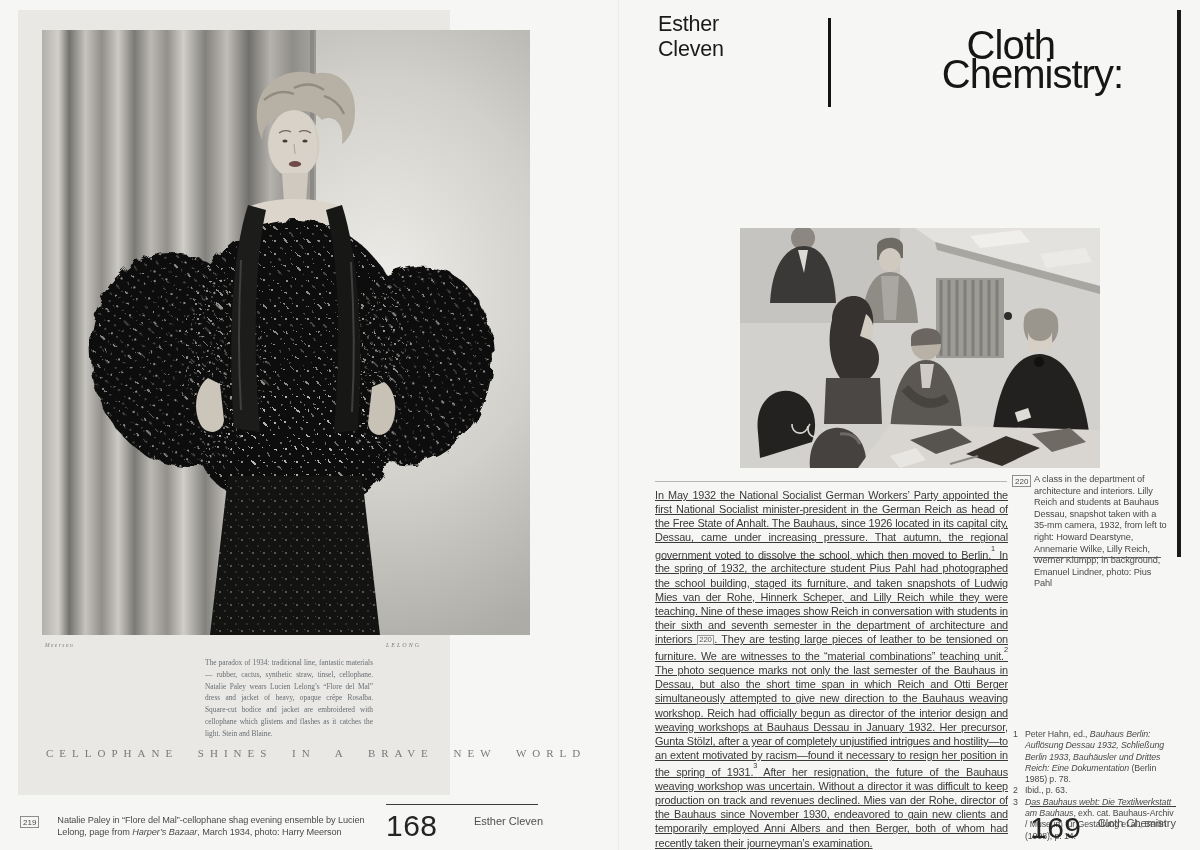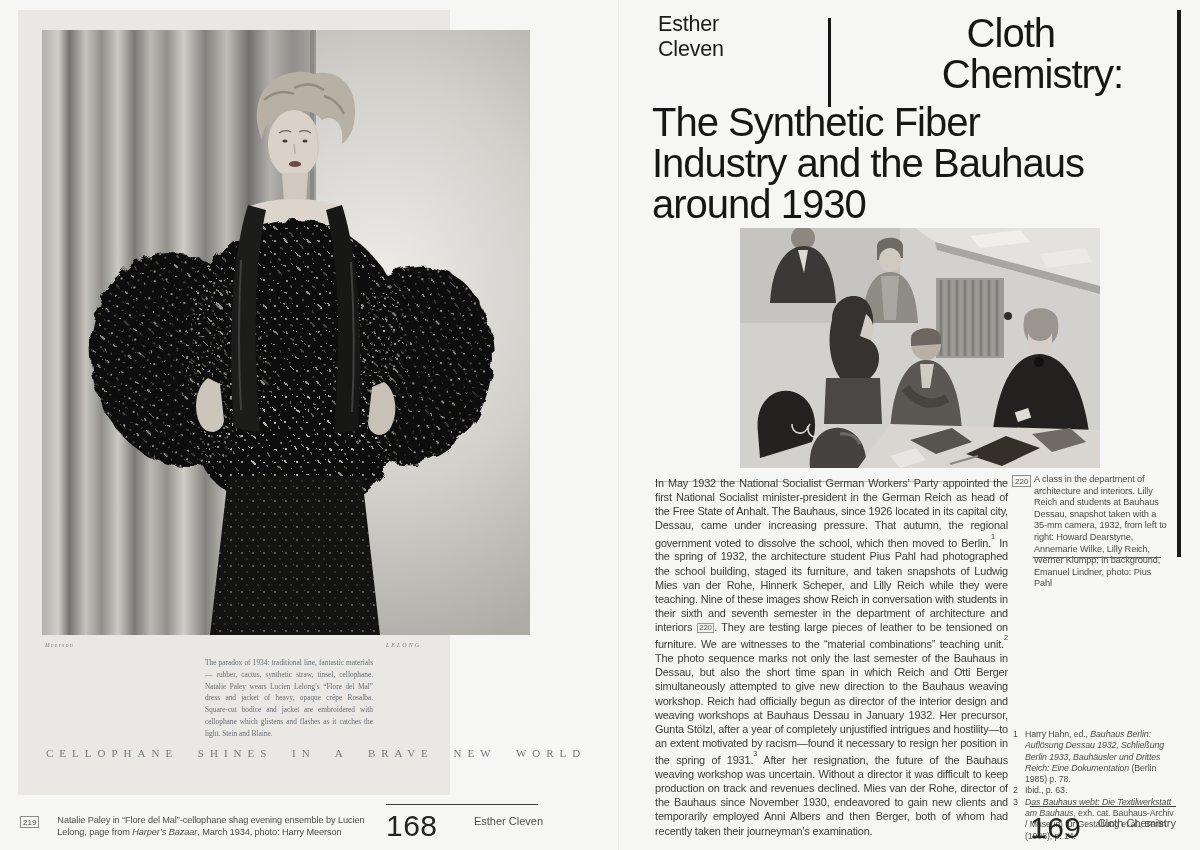--- a/index.html
+++ b/index.html
@@ -38,29 +38,29 @@
   .pagenum-l{left:386px;top:811px;text-align:center;}
   .pagenum-r{left:1030px;top:813px;}
   .running{font-size:11px;color:#4f4f4d;text-align:right;}
   .running-l{left:386px;top:815px;width:157px;}
   .running-r{left:1030px;top:817px;width:146px;}
 
   
   .author{left:658px;top:12px;font-size:21.5px;line-height:25px;color:#1a1a1a;letter-spacing:-0.2px;}
   .title-divider{left:828px;top:18px;width:3px;height:89px;background:#141414;}
   .title-big{font-size:40px;line-height:41px;color:#161616;letter-spacing:-1px;white-space:nowrap;}
-  .t-cloth{right:145px;top:13px;}
+  .t-cloth{right:145px;top:25px;}
   .t-chem{right:77px;top:54px;}
   .title-main{left:652px;top:102px;width:520px;font-size:40px;line-height:41px;color:#161616;letter-spacing:-1px;}
 
   .photo2{left:740px;top:228px;width:360px;height:240px;}
   .photo2 svg{display:block;width:100%;height:100%;}
 
   .body-rule{left:655px;top:481px;width:352px;height:1px;background:#b9b8b4;}
-  .bodytext{left:655px;top:476px;width:353px;font-size:10.9px;line-height:14.15px;text-align:justify;color:#3a3a3a;letter-spacing:-0.15px;hyphens:auto;}
+  .bodytext{left:655px;top:488px;width:353px;font-size:10.9px;line-height:14.15px;text-align:justify;color:#3a3a3a;letter-spacing:-0.15px;hyphens:auto;text-decoration:underline;}
   .bodytext sup{font-size:7.3px;position:relative;top:-3px;letter-spacing:0;}
   .refbadge{display:inline-block;border:1px solid #979795;font-size:7.8px;line-height:8px;padding:0.5px 1.5px 0;color:#555;position:relative;top:-1px;}
 
   .footnotes{left:1013px;top:729px;width:161px;font-size:8.8px;line-height:11.3px;color:#4b4b4b;letter-spacing:-0.1px;}
   .fnrow{display:flex;gap:3px;}
   .fnnum{flex:0 0 9px;}
   .fntext{flex:1;}
   .ital{font-style:italic;}
 
   .margin-bar{left:1177px;top:10px;width:4px;height:547px;background:#191919;}
@@ -185,25 +185,20 @@
   <div class="abs author">
     <div>Esther</div>
     <div>Cleven</div>
   </div>
 
   <div class="abs title-divider"></div>
 
   <div class="abs title-big t-cloth">Cloth</div>
   <div class="abs title-big t-chem">Chemistry:</div>
 
-  <div class="abs title-main">
-    <div>The Synthetic Fiber</div>
-    <div>Industry and the Bauhaus</div>
-    <div>around 1930</div>
-  </div>
 
   <div class="abs photo2">
     <svg viewBox="0 0 360 240" preserveAspectRatio="none">
       <rect width="360" height="240" fill="#d3d1cd"></rect>
       <rect x="0" y="0" width="160" height="95" fill="#c6c4c0"></rect>
 
       <g>
         <polygon points="175,0 360,0 360,58 195,14" fill="#e4e2de"></polygon>
         <polygon points="195,14 360,58 360,66 197,22" fill="#a8a6a1"></polygon>
         <polygon points="230,8 280,2 290,14 240,20" fill="#f1efeb"></polygon>
@@ -286,21 +281,21 @@
 
   <div class="abs margin-bar"></div>
 
   <div class="abs body-rule"></div>
 
   <div class="abs bodytext"><span>In May 1932 the National Socialist German Workers’ Party appointed the first National Socialist minister-president in the German Reich as head of the Free State of Anhalt. The Bauhaus, since 1926 located in its capital city, Dessau, came under increasing pressure. That autumn, the regional government voted to dissolve the school, which then moved to Berlin.</span><sup>1</sup><span> In the spring of 1932, the architecture student Pius Pahl had photographed the school building, staged its furniture, and taken snapshots of Ludwig Mies van der Rohe, Hinnerk Scheper, and Lilly Reich while they were teaching. Nine of these images show Reich in conversation with students in their sixth and seventh semester in the department of architecture and interiors </span><span class="refbadge">220</span><span>. They are testing large pieces of leather to be tensioned on furniture. We are witnesses to the “material combinations” teaching unit.</span><sup>2</sup><span> The photo sequence marks not only the last semester of the Bauhaus in Dessau, but also the short time span in which Reich and Otti Berger simultaneously attempted to give new direction to the Bauhaus weaving workshop. Reich had officially begun as director of the interior design and weaving workshops at Bauhaus Dessau in January 1932. Her precursor, Gunta Stölzl, after a year of completely unjustified intrigues and hostility—to an extent motivated by racism—found it necessary to resign her position in the spring of 1931.</span><sup>3</sup><span> After her resignation, the future of the Bauhaus weaving workshop was uncertain. Without a director it was difficult to keep production on track and revenues declined. Mies van der Rohe, director of the Bauhaus since November 1930, endeavored to gain new clients and temporarily employed Anni Albers and then Berger, both of whom had recently taken their journeyman’s examination.</span></div>
 
   <div class="abs footnotes">
     <div class="fnrow">
       <span class="fnnum">1</span>
-      <span class="fntext"><span>Harry Hahn, ed., </span><span class="ital">Bauhaus Berlin: Auflösung Dessau 1932, Schließung Berlin 1933, Bauhäusler und Drittes Reich: Eine Dokumentation</span><span> (Berlin 1985) p. 78.</span></span>
+      <span class="fntext"><span>Peter Hahn, ed., </span><span class="ital">Bauhaus Berlin: Auflösung Dessau 1932, Schließung Berlin 1933, Bauhäusler und Drittes Reich: Eine Dokumentation</span><span> (Berlin 1985) p. 78.</span></span>
     </div>
     <div class="fnrow">
       <span class="fnnum">2</span>
       <span class="fntext"><span>Ibid., p. 63.</span><span class="ital"></span><span></span></span>
     </div>
     <div class="fnrow">
       <span class="fnnum">3</span>
       <span class="fntext"><span></span><span class="ital">Das Bauhaus webt: Die Textilwerkstatt am Bauhaus</span><span>, exh. cat. Bauhaus-Archiv / Museum für Gestaltung et al., Berlin (1998), p. 14.</span></span>
     </div>
   </div>

